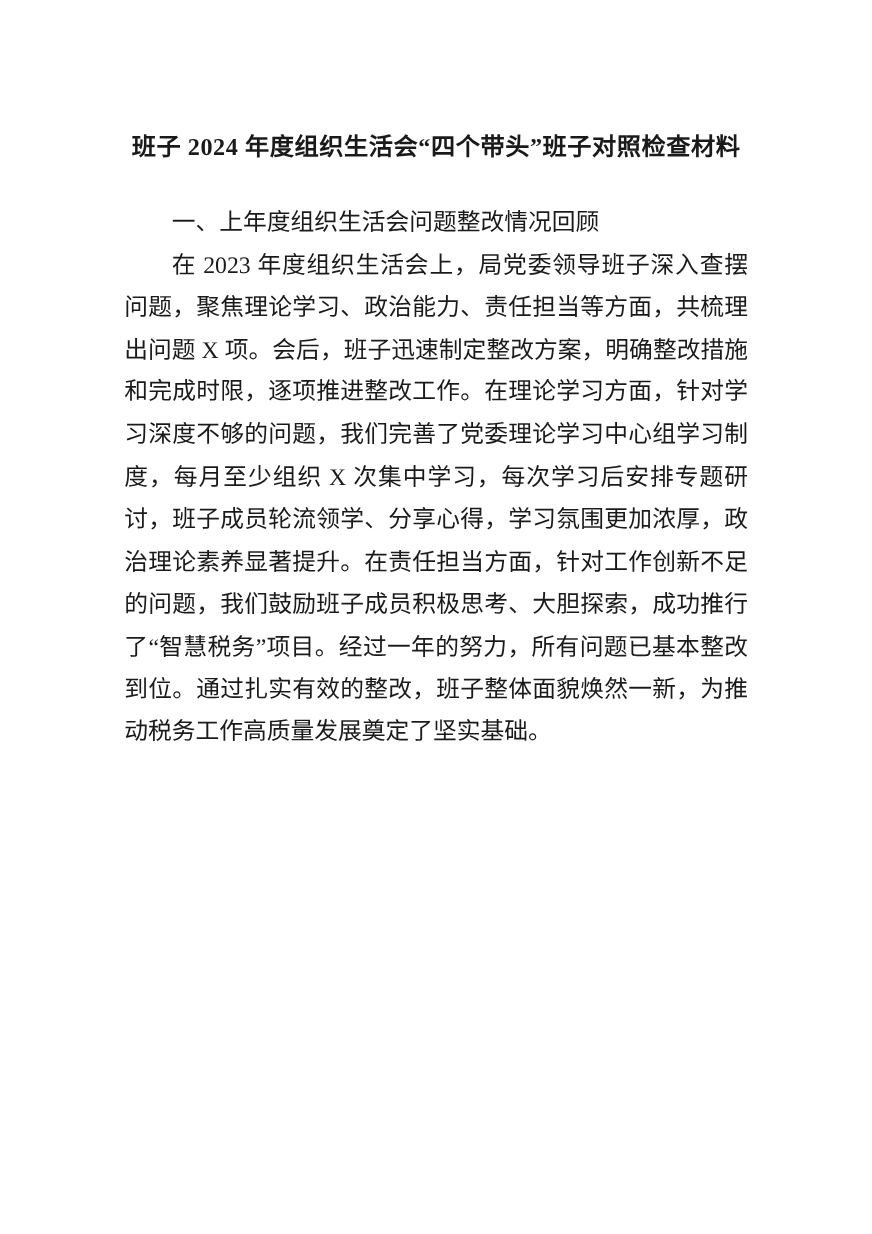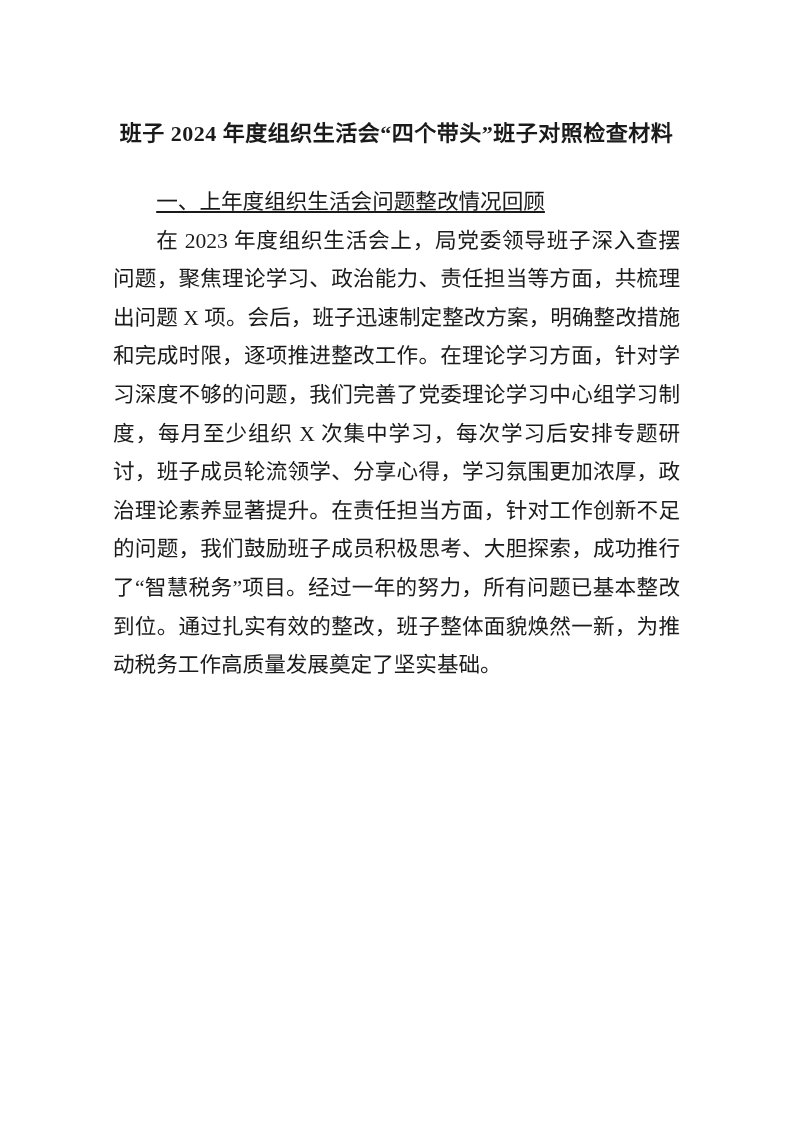--- a/index.html
+++ b/index.html
@@ -30,21 +30,20 @@
     margin: 0;
     font-size: 21.6px;
     line-height: 38.6px;
     text-indent: 2em;
     text-align: justify;
     text-align-last: left;
     word-break: break-all;
   }
   .doc-body p.heading {
     text-align: right;
-    text-decoration: underline;
   }
 </style>
 </head>
 <body>
 
 <div class="page">
   <h1 class="doc-title">班子 2024 年度组织生活会“四个带头”班子对照检查材料</h1>
   <div class="doc-body">
       <p class="heading">一、上年度组织生活会问题整改情况回顾</p>
       <p class="para">在 2023 年度组织生活会上，局党委领导班子深入查摆问题，聚焦理论学习、政治能力、责任担当等方面，共梳理出问题 X 项。会后，班子迅速制定整改方案，明确整改措施和完成时限，逐项推进整改工作。在理论学习方面，针对学习深度不够的问题，我们完善了党委理论学习中心组学习制度，每月至少组织 X 次集中学习，每次学习后安排专题研讨，班子成员轮流领学、分享心得，学习氛围更加浓厚，政治理论素养显著提升。在责任担当方面，针对工作创新不足的问题，我们鼓励班子成员积极思考、大胆探索，成功推行了“智慧税务”项目。经过一年的努力，所有问题已基本整改到位。通过扎实有效的整改，班子整体面貌焕然一新，为推动税务工作高质量发展奠定了坚实基础。</p>

